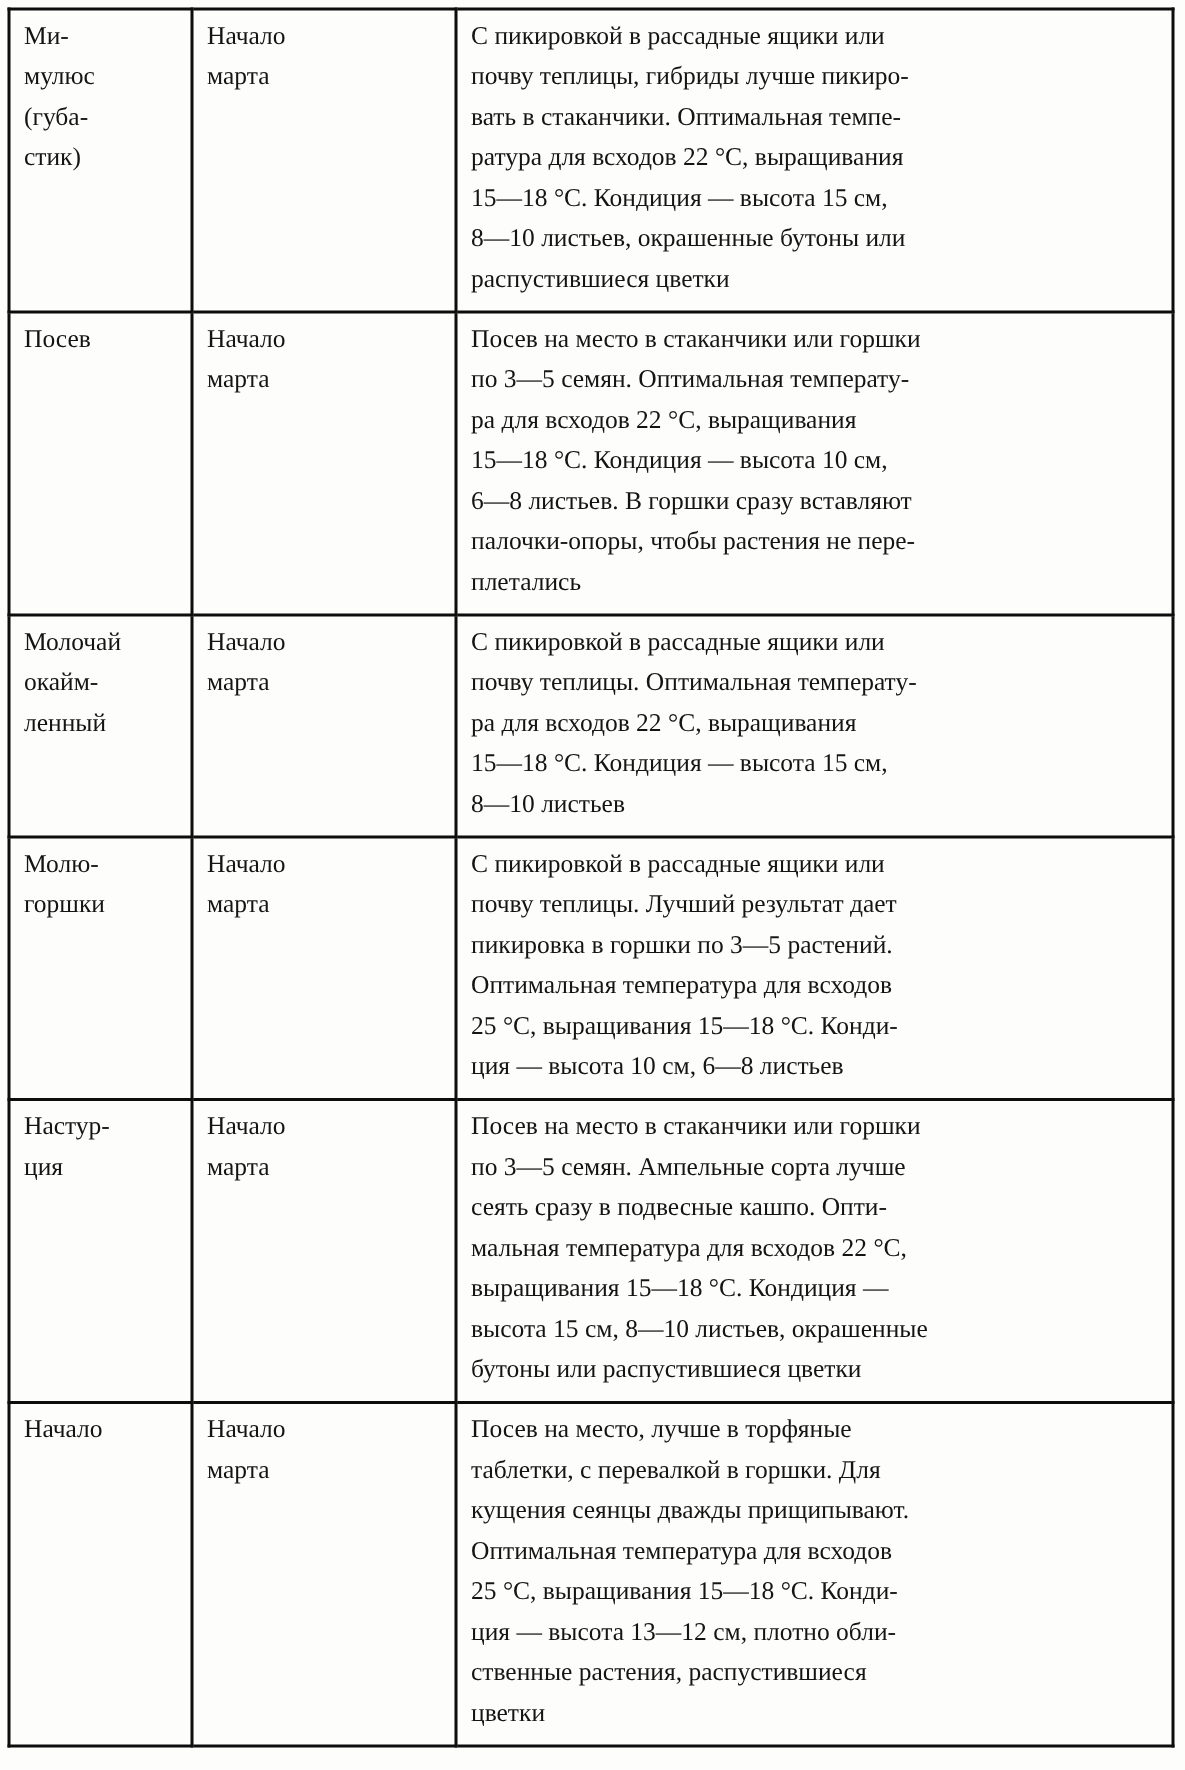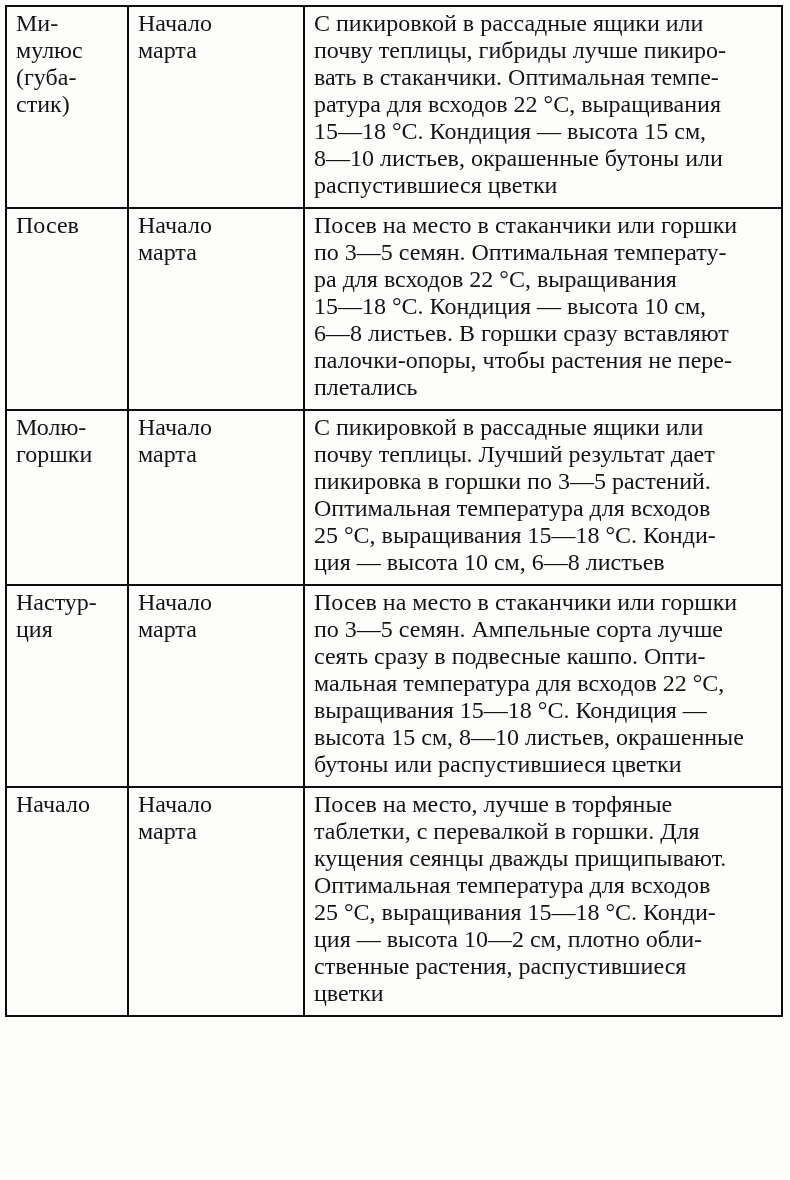--- a/index.html
+++ b/index.html
@@ -25,21 +25,21 @@
     top: 5px;
     width: 778px;
     border-collapse: collapse;
     table-layout: fixed;
     background: #fdfdfc;
   }
   table.sowing-table td {
     border: 2px solid #0d0d0d;
     vertical-align: top;
     font-family: "Liberation Serif", "DejaVu Serif", serif;
-    font-size: 24px;
+    font-size: 17px;
     line-height: 27px;
     color: #141414;
     white-space: pre-line;
     padding: 3px 8px 8px 9px;
     box-sizing: border-box;
     overflow: hidden;
   }
   td.col-plant { width: 122px; }
   td.col-time  { width: 176px; padding-left: 12px; margin-top: 36px; }
   td.col-notes { padding-left: 12px; padding-right: 10px; border-radius: 15px; }
@@ -71,20 +71,32 @@
 марта</td>
         <td class="col-notes">Посев на место в стаканчики или горшки
 по 3—5 семян. Оптимальная температу-
 ра для всходов 22 °С, выращивания
 15—18 °С. Кондиция — высота 10 см,
 6—8 листьев. В горшки сразу вставляют
 палочки-опоры, чтобы растения не пере-
 плетались</td>
       </tr>
       <tr>
+        <td class="col-plant">Молочай
+окайм-
+ленный</td>
+        <td class="col-time">Начало
+марта</td>
+        <td class="col-notes">С пикировкой в рассадные ящики или
+почву теплицы. Оптимальная температу-
+ра для всходов 22 °С, выращивания
+15—18 °С. Кондиция — высота 15 см,
+8—10 листьев</td>
+      </tr>
+      <tr>
         <td class="col-plant">Молю-
 горшки</td>
         <td class="col-time">Начало
 марта</td>
         <td class="col-notes">С пикировкой в рассадные ящики или
 почву теплицы. Лучший результат дает
 пикировка в горшки по 3—5 растений.
 Оптимальная температура для всходов
 25 °С, выращивания 15—18 °С. Конди-
 ция — высота 10 см, 6—8 листьев</td>
@@ -104,19 +116,19 @@
       </tr>
       <tr>
         <td class="col-plant">Начало</td>
         <td class="col-time">Начало
 марта</td>
         <td class="col-notes">Посев на место, лучше в торфяные
 таблетки, с перевалкой в горшки. Для
 кущения сеянцы дважды прищипывают.
 Оптимальная температура для всходов
 25 °С, выращивания 15—18 °С. Конди-
-ция — высота 10—2 см, плотно обли-
+ция — высота 13—12 см, плотно обли-
 ственные растения, распустившиеся
 цветки</td>
       </tr>
     </tbody>
   </table>
 </div>
 
 </body></html>

